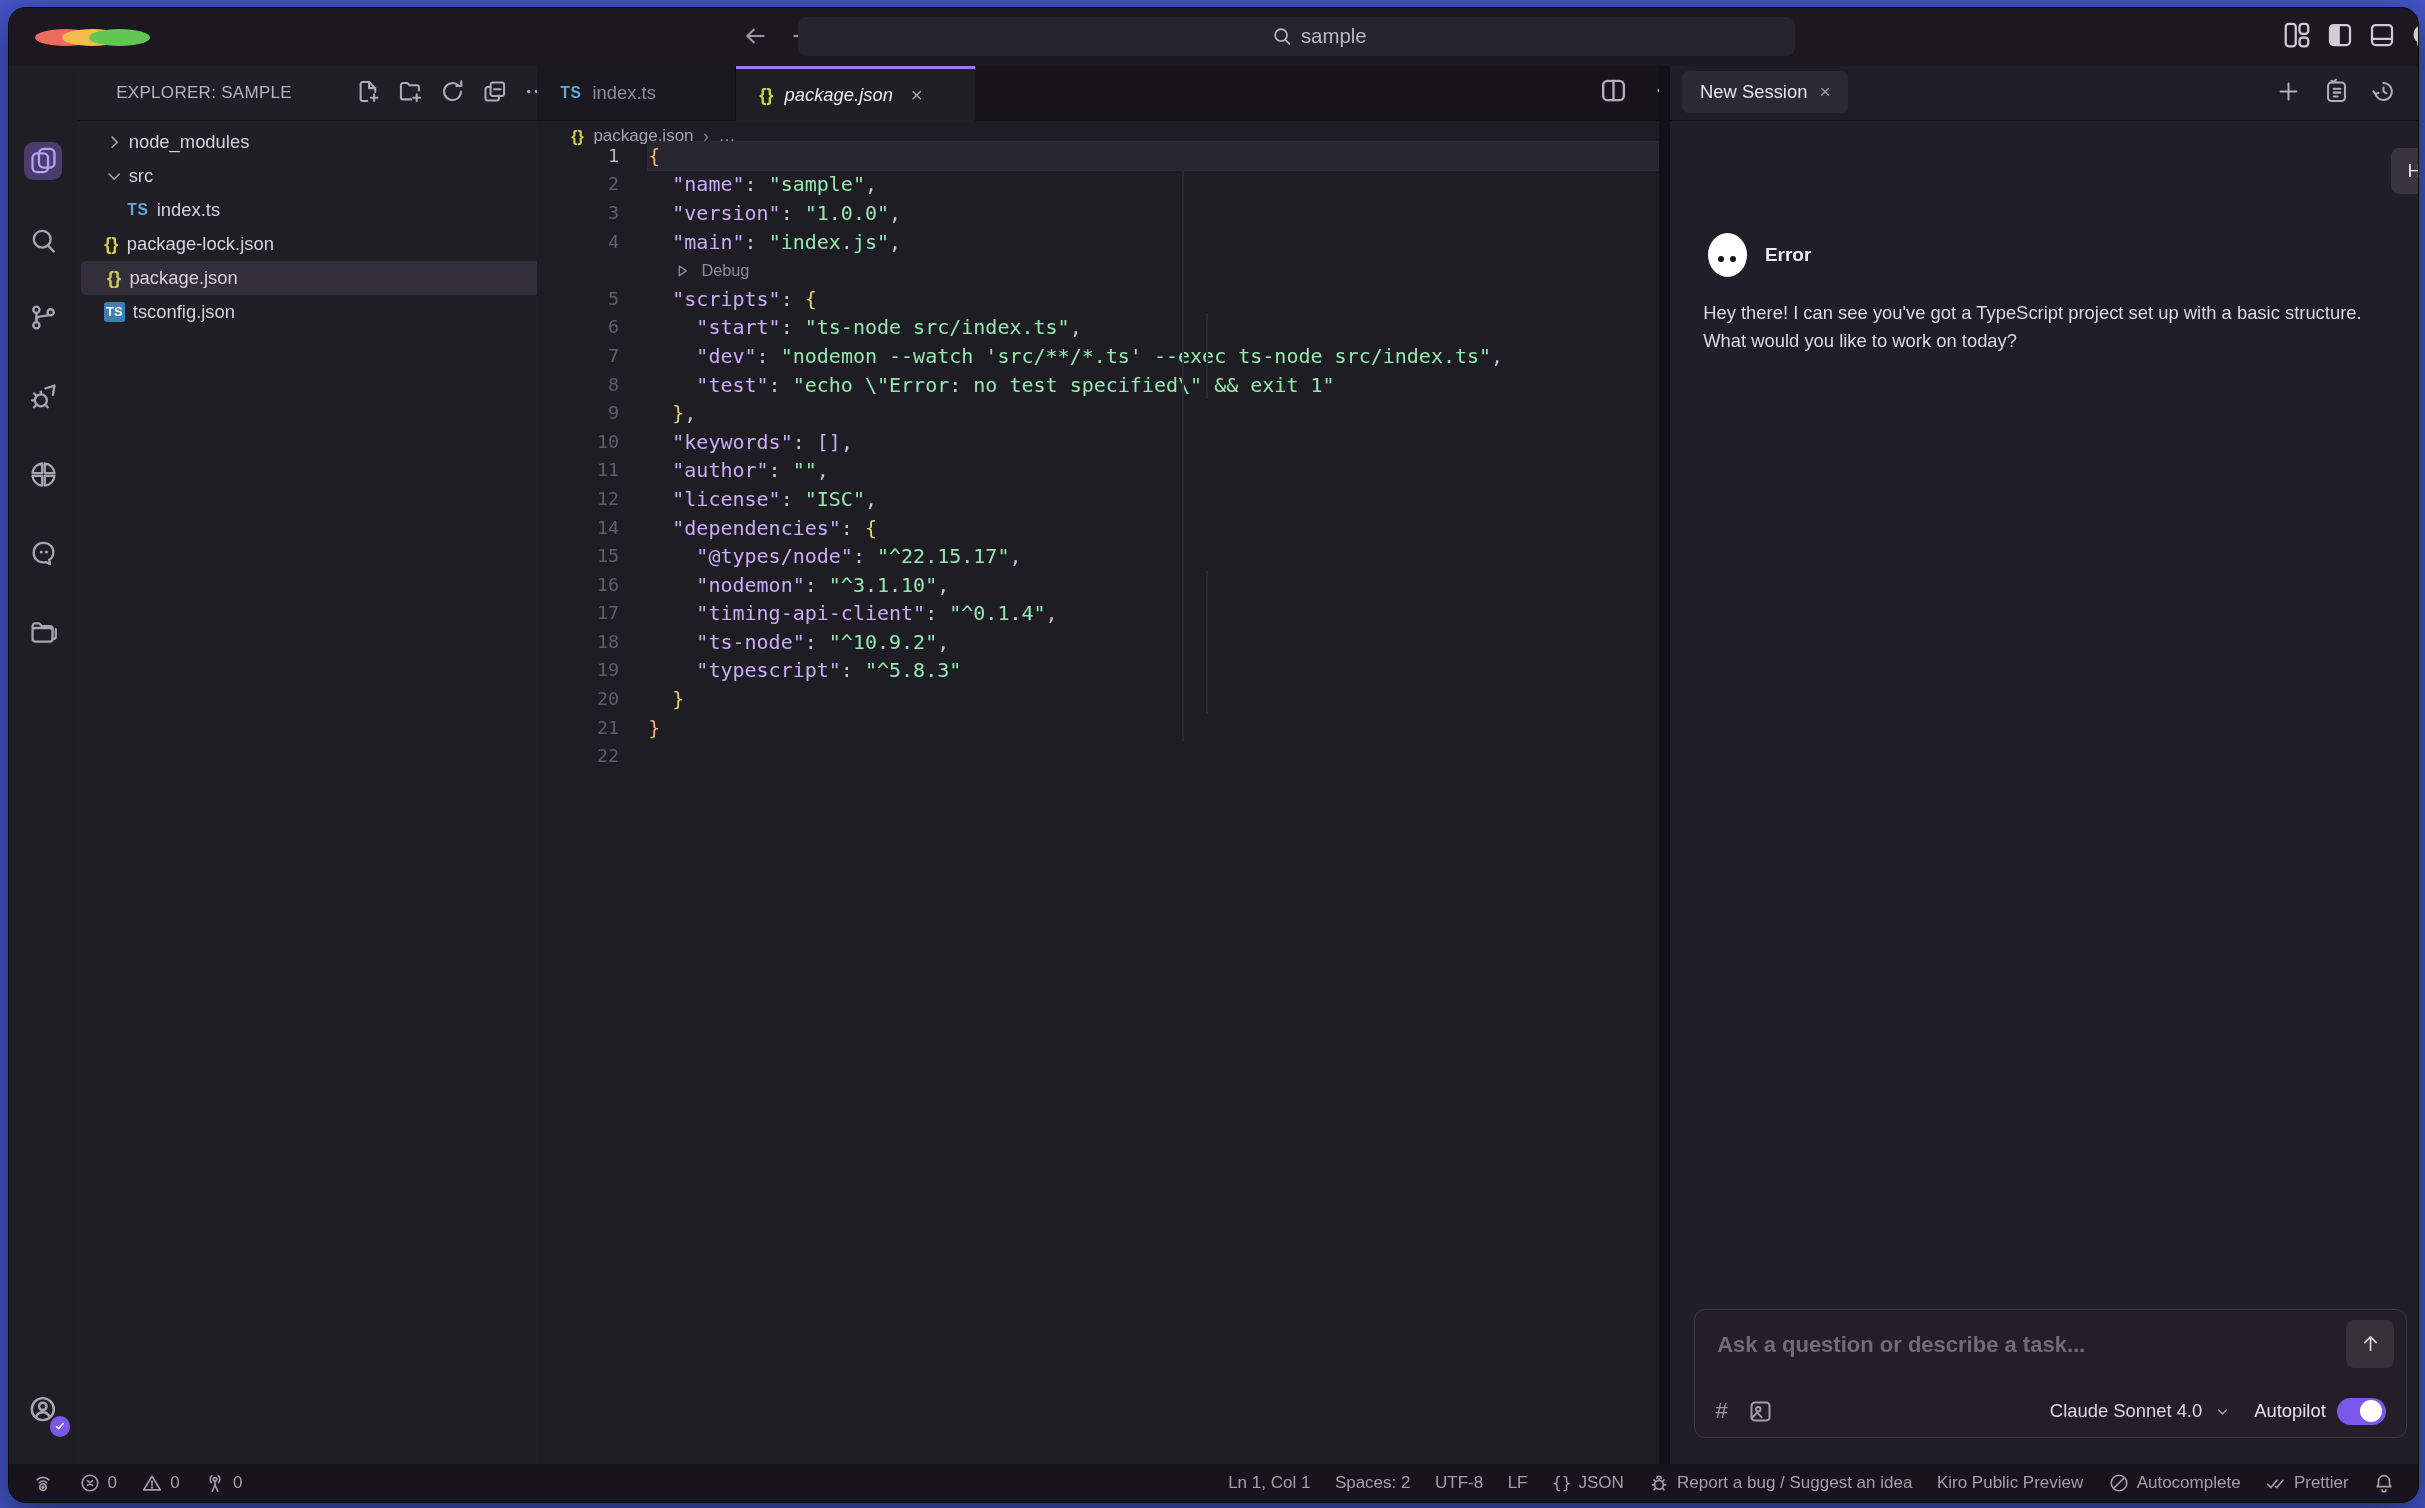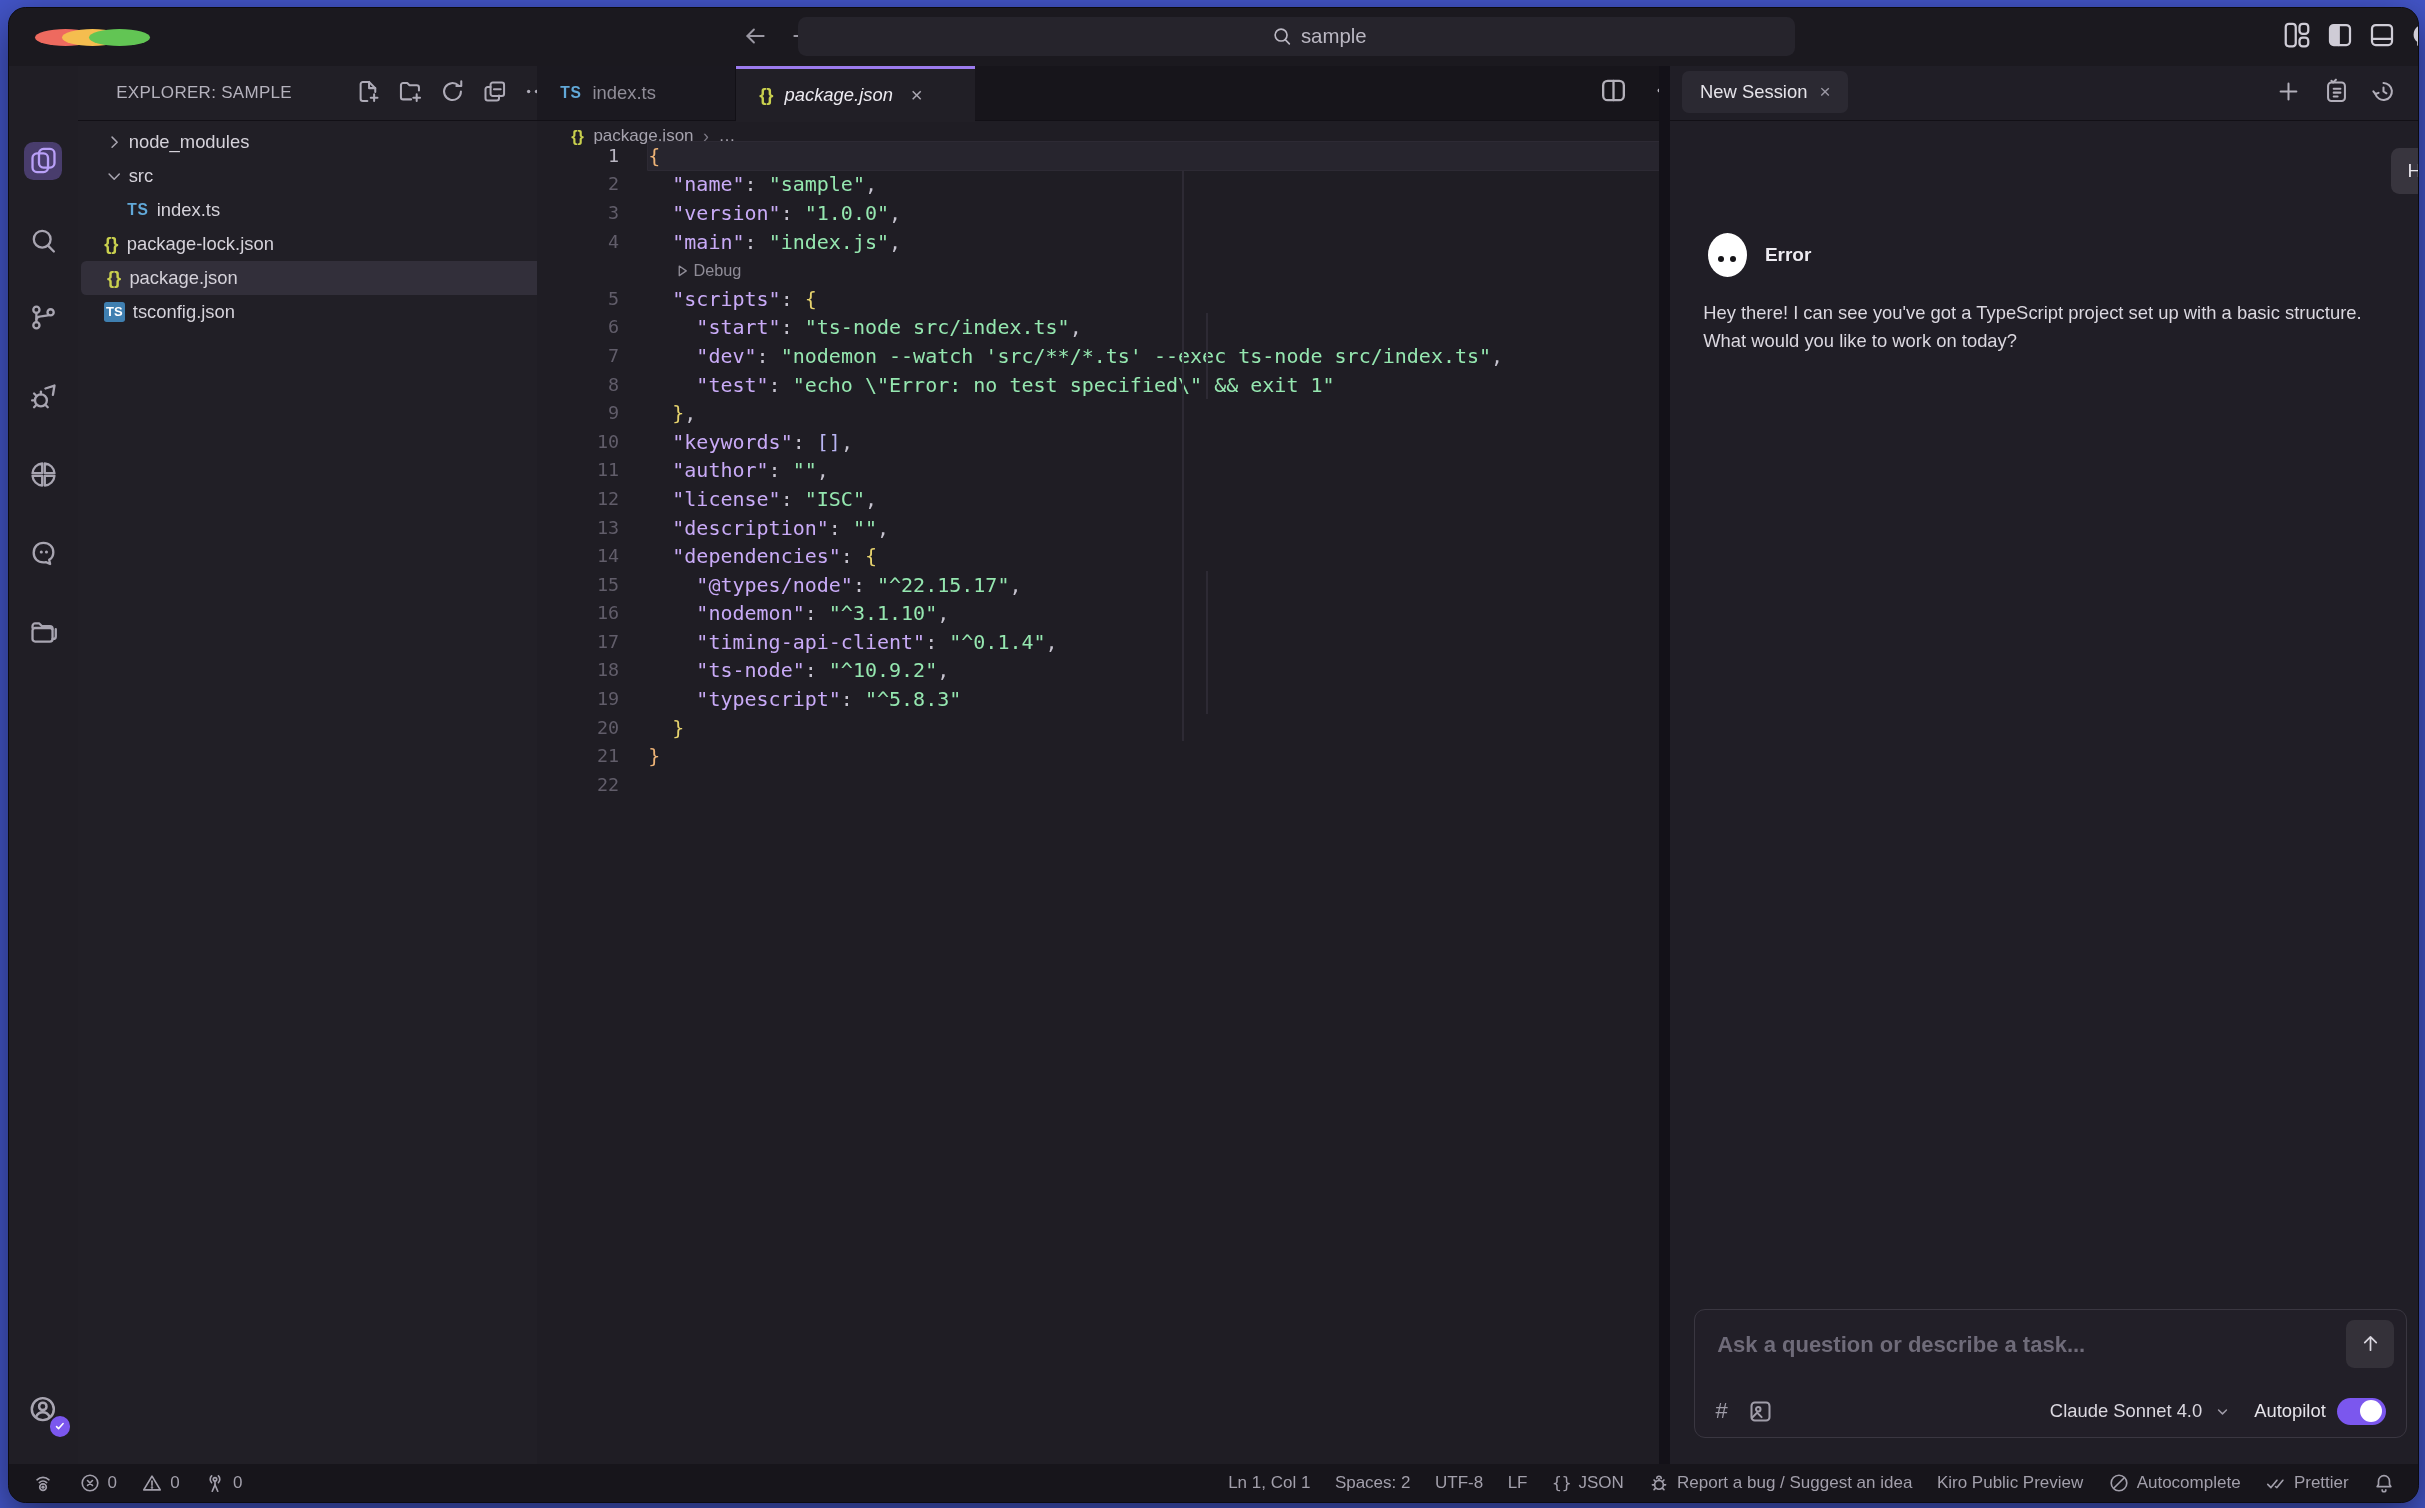--- a/index.html
+++ b/index.html
@@ -48,21 +48,21 @@
   .bc-braces{color:#c9d04e;font-weight:bold;font-size:16.3px;}
   .bc-sep{color:#7b7884;font-size:17.7px;}
   
   .code{position:absolute;left:0;top:76px;width:100%;font-family:"DejaVu Sans Mono",monospace;font-size:20px;}
   .code-row{display:flex;height:28.6px;line-height:28.6px;align-items:center;}
   .gutter{width:82px;text-align:right;color:#615d6a;font-size:18.4px;flex:none;padding-right:0px;}
   .line{margin-left:29px;white-space:pre;flex:1;}
   .code-row.active .line{background:#27252e;box-shadow:0 0 0 0.7px #34313c;}
   .tk-p{color:#c6c3cf;} .tk-k{color:#c9abf7;} .tk-s{color:#95e7b0;}
   .tk-b1{color:#edb377;} .tk-b2{color:#e6d36e;} .tk-arr{color:#b9b4f2;}
-  .lens{color:#8f8c97;font-family:"Liberation Sans",sans-serif;font-size:16.3px;display:flex;align-items:center;gap:3px;}
+  .lens{color:#8f8c97;font-family:"Liberation Sans",sans-serif;font-size:16.3px;display:flex;align-items:center;gap:11px;}
   .guide{position:absolute;width:1.4px;background:#2d2a34;}
   .minimap{position:absolute;left:1519px;top:71px;width:110px;}
   .mm-row{height:4.8px;display:flex;align-items:center;}
   .mm-row span{height:2.7px;display:inline-block;border-radius:0.7px;opacity:.75;}
   .scroll-thumb{position:absolute;left:1630px;top:71px;width:22px;height:7.5px;background:#75727e;border-radius:2.7px;}
   
   .gapcol{left:1650px;top:58px;width:11px;height:1398px;background:#131118;}
   .chat{left:1661px;top:58px;width:748px;height:1398px;background:#201e26;}
   .chat-header{position:absolute;left:0;top:0;width:100%;height:54px;border-bottom:1.4px solid #121016;}
   .session-pill{position:absolute;left:12.2px;top:5.4px;height:42px;background:#2b2932;border-radius:6.8px;display:flex;align-items:center;gap:12.2px;padding:0 17.7px;font-size:18.4px;color:#e6e4ea;}
@@ -422,24 +422,20 @@
           </div>
           <div class="code-row">
             <span class="gutter">11</span>
             <span class="line"><span>  </span><span class="tk-k">"author"</span><span class="tk-p">: </span><span class="tk-s">""</span><span class="tk-p">,</span></span>
           </div>
           <div class="code-row">
             <span class="gutter">12</span>
             <span class="line"><span>  </span><span class="tk-k">"license"</span><span class="tk-p">: </span><span class="tk-s">"ISC"</span><span class="tk-p">,</span></span>
           </div>
           <div class="code-row">
-            <span class="gutter">13</span>
-            <span class="line"><span>  </span><span class="tk-k">"description"</span><span class="tk-p">: </span><span class="tk-s">""</span><span class="tk-p">,</span></span>
-          </div>
-          <div class="code-row">
             <span class="gutter">14</span>
             <span class="line"><span>  </span><span class="tk-k">"dependencies"</span><span class="tk-p">: </span><span class="tk-b2">{</span></span>
           </div>
           <div class="code-row">
             <span class="gutter">15</span>
             <span class="line"><span>    </span><span class="tk-k">"@types/node"</span><span class="tk-p">: </span><span class="tk-s">"^22.15.17"</span><span class="tk-p">,</span></span>
           </div>
           <div class="code-row">
             <span class="gutter">16</span>
             <span class="line"><span>    </span><span class="tk-k">"nodemon"</span><span class="tk-p">: </span><span class="tk-s">"^3.1.10"</span><span class="tk-p">,</span></span>

